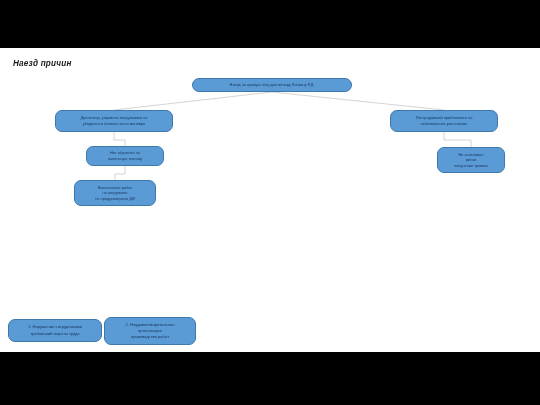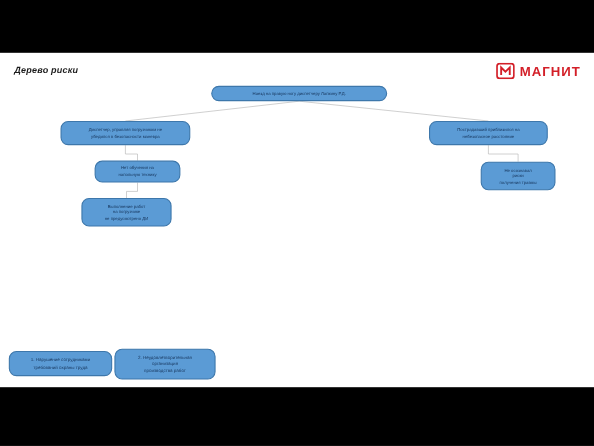--- a/index.html
+++ b/index.html
@@ -135,29 +135,22 @@
 </head>
 <body>
 
 <div id="stage">
 
   <div class="bar bar-top"></div>
   <div class="bar bar-bottom"></div>
 
   <div id="slide">
 
-    <div id="slide-title">Дерево риски</div>
+    <div id="slide-title">Наезд причин</div>
 
-    <div id="brand-logo">
-      <svg id="brand-mark" viewBox="0 0 17 15">
-        <rect x="0.8" y="0.8" width="15.4" height="13.4" rx="2.4" ry="2.4" fill="none" stroke="#d31f28" stroke-width="1.6"></rect>
-        <path d="M4.6 11.2 V4.4 L8.5 8.1 L12.4 4.4 V11.2" fill="none" stroke="#d31f28" stroke-width="1.7" stroke-linejoin="miter" stroke-linecap="butt"></path>
-      </svg>
-      <div id="brand-text">МАГНИТ</div>
-    </div>
 
     <svg id="connectors" viewBox="0 0 540 304">
       <g stroke="#b7b7b7" stroke-width="0.6" fill="none">
         <path d="M272 44 L114 62"></path>
         <path d="M272 44 L444 62"></path>
         <path d="M114 84 L114 92 L125 92 L125 98"></path>
         <path d="M125 118 L125 126 L115 126 L115 132"></path>
         <path d="M444 84 L444 92 L471 92 L471 99"></path>
       </g>
     </svg>

